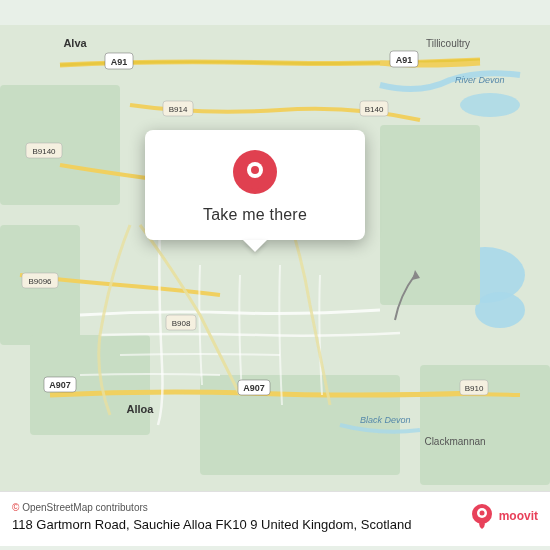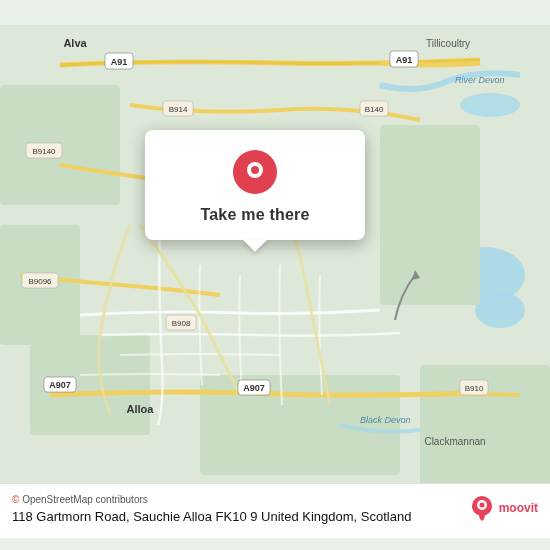--- a/index.html
+++ b/index.html
@@ -60,31 +60,31 @@
     #pin-icon {
       width: 44px;
       height: 44px;
       margin-bottom: 12px;
     }
 
     #take-me-there-btn {
       background: white;
       border: none;
       font-size: 16px;
-      font-weight: 700;
+      font-weight: 400;
       color: #333;
       cursor: pointer;
       padding: 0;
       letter-spacing: 0.2px;
     }
 
     
     #bottom-bar {
       position: absolute;
-      bottom: 12px;
+      bottom: 4px;
       left: 0;
       right: 0;
       background: white;
       padding: 10px 12px 12px 12px;
       border-top: 1px solid #e0e0e0;
       z-index: 10;
       display: flex;
       align-items: flex-start;
       justify-content: space-between;
     }

